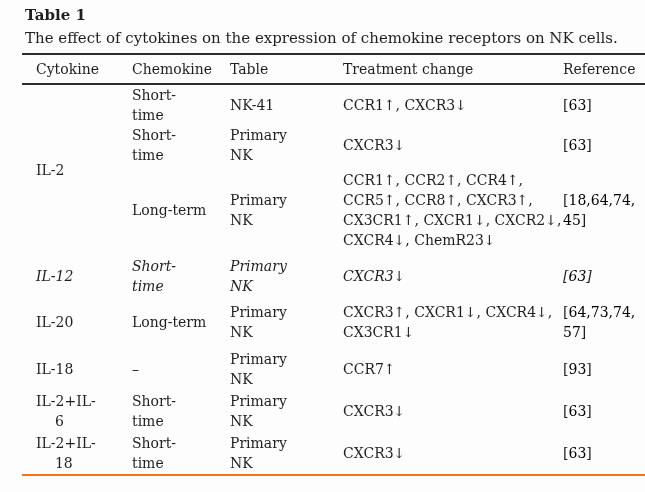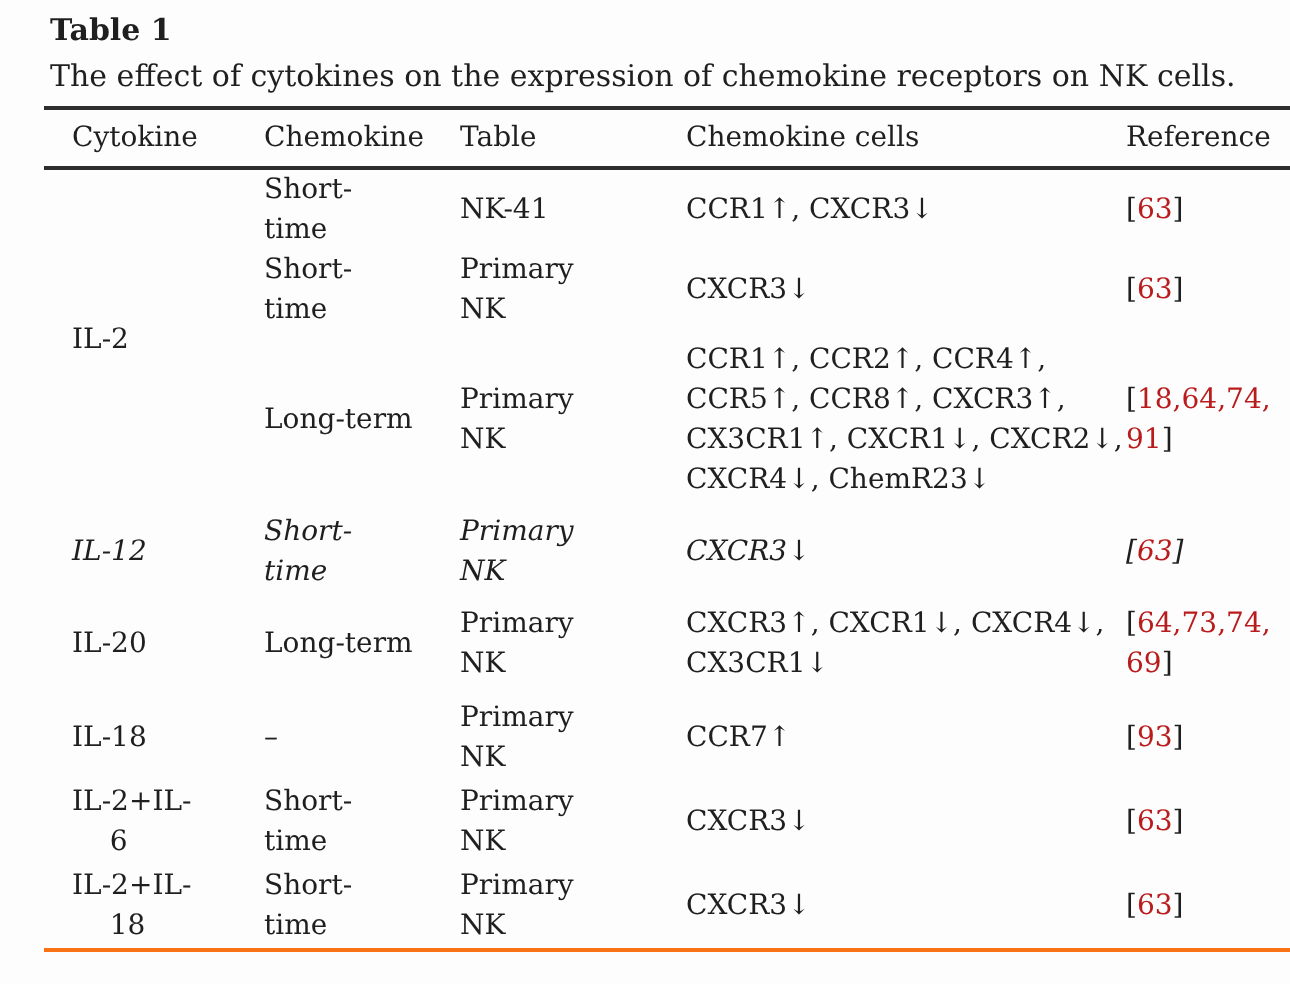--- a/index.html
+++ b/index.html
@@ -48,21 +48,21 @@
 
   tbody tr:nth-child(1) { height: 40px; }
   tbody tr:nth-child(2) { height: 40px; }
   tbody tr:nth-child(3) { height: 90px; }
   tbody tr:nth-child(4) { height: 42px; font-style: italic; }
   tbody tr:nth-child(5) { height: 50px; }
   tbody tr:nth-child(6) { height: 44px; }
   tbody tr:nth-child(7) { height: 40px; }
   tbody tr:nth-child(8) { height: 44px; }
 
-  .link { color: #b91c1c; }
+  .link { color: #000000; }
   .dark { color: #1f1f1f; }
   .cyto-cont { margin-left: 1.35em; }
 </style>
 </head>
 <body>
 
 <div class="page">
   <div class="head">
     <div class="title">Table 1</div>
     <div class="caption">The effect of cytokines on the expression of chemokine receptors on NK cells.</div>
@@ -74,21 +74,21 @@
         <col class="c2">
         <col class="c3">
         <col class="c4">
         <col class="c5">
     </colgroup>
     <thead>
       <tr>
         <th class="c1">Cytokine</th>
         <th>Chemokine</th>
         <th>Table</th>
-        <th>Chemokine cells</th>
+        <th>Treatment change</th>
         <th>Reference</th>
       </tr>
     </thead>
     <tbody id="tbody">
         <tr>
           <td class="c1" rowspan="3">IL-2</td>
           <td class="c2 pre">Short-
 time</td>
           <td class="c3 pre">NK-41</td>
           <td class="c4 pre">CCR1↑, CXCR3↓</td>
@@ -103,39 +103,39 @@
           <td class="c5"><span class="dark">[</span><span class="link">63</span><span class="dark">]</span></td>
         </tr>
         <tr>
           <td class="c2 pre">Long-term</td>
           <td class="c3 pre">Primary
 NK</td>
           <td class="c4 pre">CCR1↑, CCR2↑, CCR4↑,
 CCR5↑, CCR8↑, CXCR3↑,
 CX3CR1↑, CXCR1↓, CXCR2↓,
 CXCR4↓, ChemR23↓</td>
-          <td class="c5"><span class="dark">[</span><span class="link">18</span><span class="link">,</span><span class="link">64</span><span class="link">,</span><span class="link">74</span><span class="link">,</span><br><span class="link">91</span><span class="dark">]</span></td>
+          <td class="c5"><span class="dark">[</span><span class="link">18</span><span class="link">,</span><span class="link">64</span><span class="link">,</span><span class="link">74</span><span class="link">,</span><br><span class="link">45</span><span class="dark">]</span></td>
         </tr>
         <tr>
           <td class="c1">IL-12</td>
           <td class="c2 pre">Short-
 time</td>
           <td class="c3 pre">Primary
 NK</td>
           <td class="c4 pre">CXCR3↓</td>
           <td class="c5"><span class="dark">[</span><span class="link">63</span><span class="dark">]</span></td>
         </tr>
         <tr>
           <td class="c1">IL-20</td>
           <td class="c2 pre">Long-term</td>
           <td class="c3 pre">Primary
 NK</td>
           <td class="c4 pre">CXCR3↑, CXCR1↓, CXCR4↓,
 CX3CR1↓</td>
-          <td class="c5"><span class="dark">[</span><span class="link">64</span><span class="link">,</span><span class="link">73</span><span class="link">,</span><span class="link">74</span><span class="link">,</span><br><span class="link">69</span><span class="dark">]</span></td>
+          <td class="c5"><span class="dark">[</span><span class="link">64</span><span class="link">,</span><span class="link">73</span><span class="link">,</span><span class="link">74</span><span class="link">,</span><br><span class="link">57</span><span class="dark">]</span></td>
         </tr>
         <tr>
           <td class="c1">IL-18</td>
           <td class="c2 pre">–</td>
           <td class="c3 pre">Primary
 NK</td>
           <td class="c4 pre">CCR7↑</td>
           <td class="c5"><span class="dark">[</span><span class="link">93</span><span class="dark">]</span></td>
         </tr>
         <tr>

